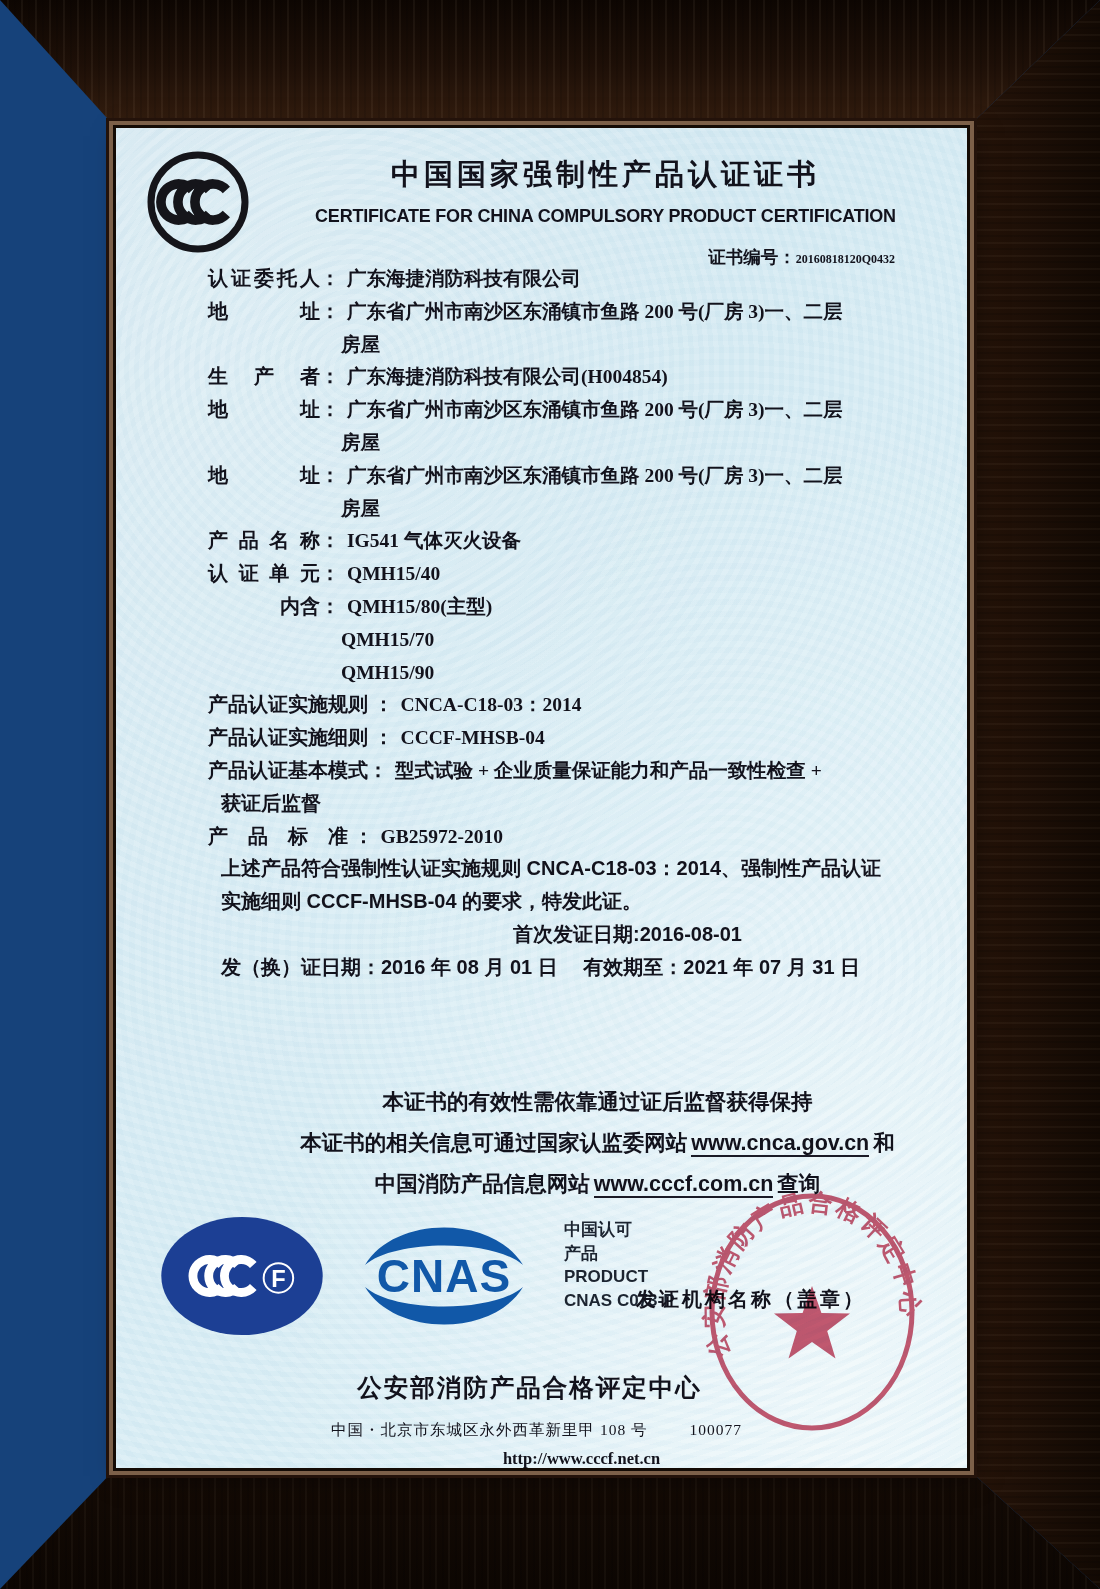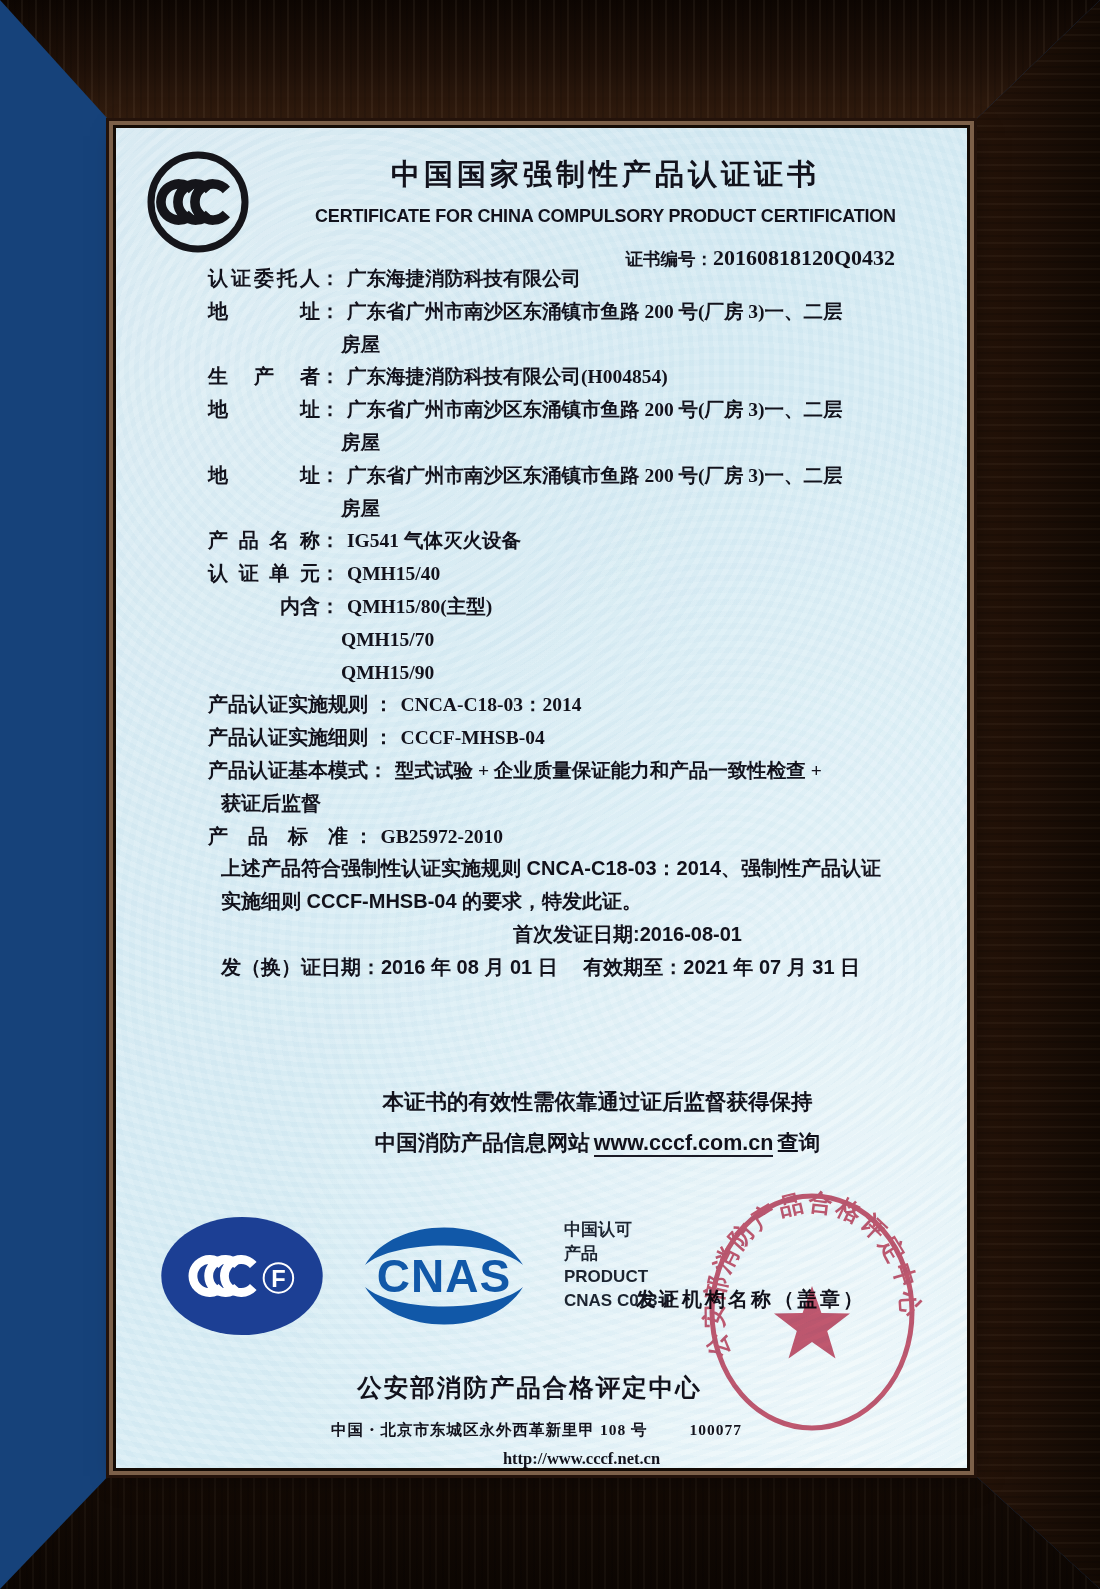--- a/index.html
+++ b/index.html
@@ -36,28 +36,28 @@
       radial-gradient(ellipse at 10% 10%, rgba(255,255,255,.30), transparent 50%),
       linear-gradient(135deg,#cfe5ef 0%,#d8ecf4 45%,#dff1f7 100%);
     box-shadow:0 0 0 3px #140b05, 0 0 0 7px #7c6049, 0 0 0 10px #23120a, 6px 8px 26px rgba(0,0,0,.55);
     color:#12121c;}
   .paper::before{content:"";position:absolute;inset:0;pointer-events:none;opacity:.45;
     background:
       repeating-radial-gradient(circle at 28% 18%, rgba(255,255,255,.14) 0 5px, rgba(140,195,218,.10) 5px 10px),
       repeating-radial-gradient(circle at 72% 62%, rgba(255,255,255,.10) 0 6px, rgba(150,200,222,.08) 6px 12px);}
 
   .abs{position:absolute;}
-  .ctr{left:0;width:100%;text-align:center;box-sizing:border-box;font-weight:bold;}
+  .ctr{left:0;width:100%;text-align:center;box-sizing:border-box;}
 
   
   .title{top:27px;font-size:29px;font-weight:700;letter-spacing:4px;padding-left:128px;}
   .subtitle{top:78px;font-size:18px;font-weight:700;letter-spacing:-.2px;padding-left:128px;
             font-family:"Liberation Sans",sans-serif;}
   .certno{top:117px;right:72px;font-size:17.5px;font-weight:700;}
-  .certno .num{font-family:"Liberation Serif","DejaVu Serif",serif;font-size:22px;font-weight:700;}
+  .certno .num{font-family:"Liberation Serif","DejaVu Serif",serif;font-size:12px;font-weight:700;}
 
   
   .bodyblk{position:absolute;top:134px;left:92px;right:40px;}
   .row{height:32.8px;line-height:32.8px;white-space:nowrap;font-size:20px;}
   .lab{display:inline-block;width:112px;font-weight:700;text-align-last:justify;-moz-text-align-last:justify;vertical-align:top;}
   .lab.r{text-align-last:right;}
   .colon{font-weight:700;}
   .val{font-family:"Liberation Serif","DejaVu Serif",serif;font-weight:700;font-size:19.5px;margin-left:7px;}
   .row.cont{padding-left:133px;}
   .row.cont .val{margin-left:0;}
@@ -135,20 +135,21 @@
       <div class="row plain">获证后监督</div>
       <div class="row"><span class="rulelab">产　品　标　准 ：</span><span class="val">GB25972-2010</span></div>
       <div class="row plain">上述产品符合强制性认证实施规则 CNCA-C18-03：2014、强制性产品认证</div>
       <div class="row plain">实施细则 CCCF-MHSB-04 的要求，特发此证。</div>
       <div class="row rcenter">首次发证日期:2016-08-01</div>
       <div class="row plain">发（换）证日期：2016 年 08 月 01 日　 有效期至：2021 年 07 月 31 日</div>
     </div>
 
     <div class="notice">
       <div class="nline">本证书的有效性需依靠通过证后监督获得保持</div>
+      <div class="nline"><span>本证书的相关信息可通过国家认监委网站</span><span class="lnk">www.cnca.gov.cn</span><span>和</span></div>
       <div class="nline"><span>中国消防产品信息网站</span><span class="lnk">www.cccf.com.cn</span><span>查询</span></div>
     </div>
 
     <svg class="abs cccf-logo" viewBox="0 0 170 128">
       <ellipse cx="85" cy="64" rx="82" ry="60" fill="#1c3f94"></ellipse>
       <g fill="#ffffff">
         <g transform="translate(52,64) scale(0.82)">
           <path d="M 19.3 -17.4 A 26 26 0 1 0 19.3 17.4 L 11.1 10.0 A 15 15 0 1 1 11.1 -10.0 Z"></path>
         </g>
         <g transform="translate(68,64) scale(0.82)">

